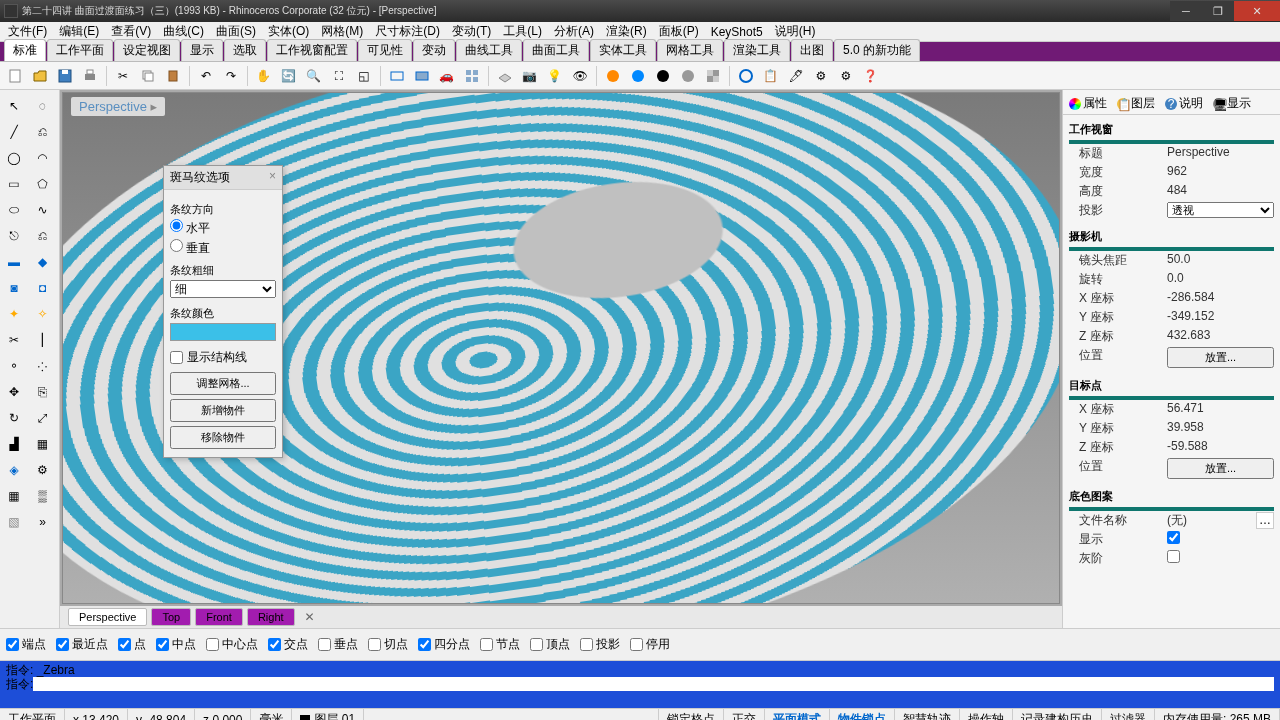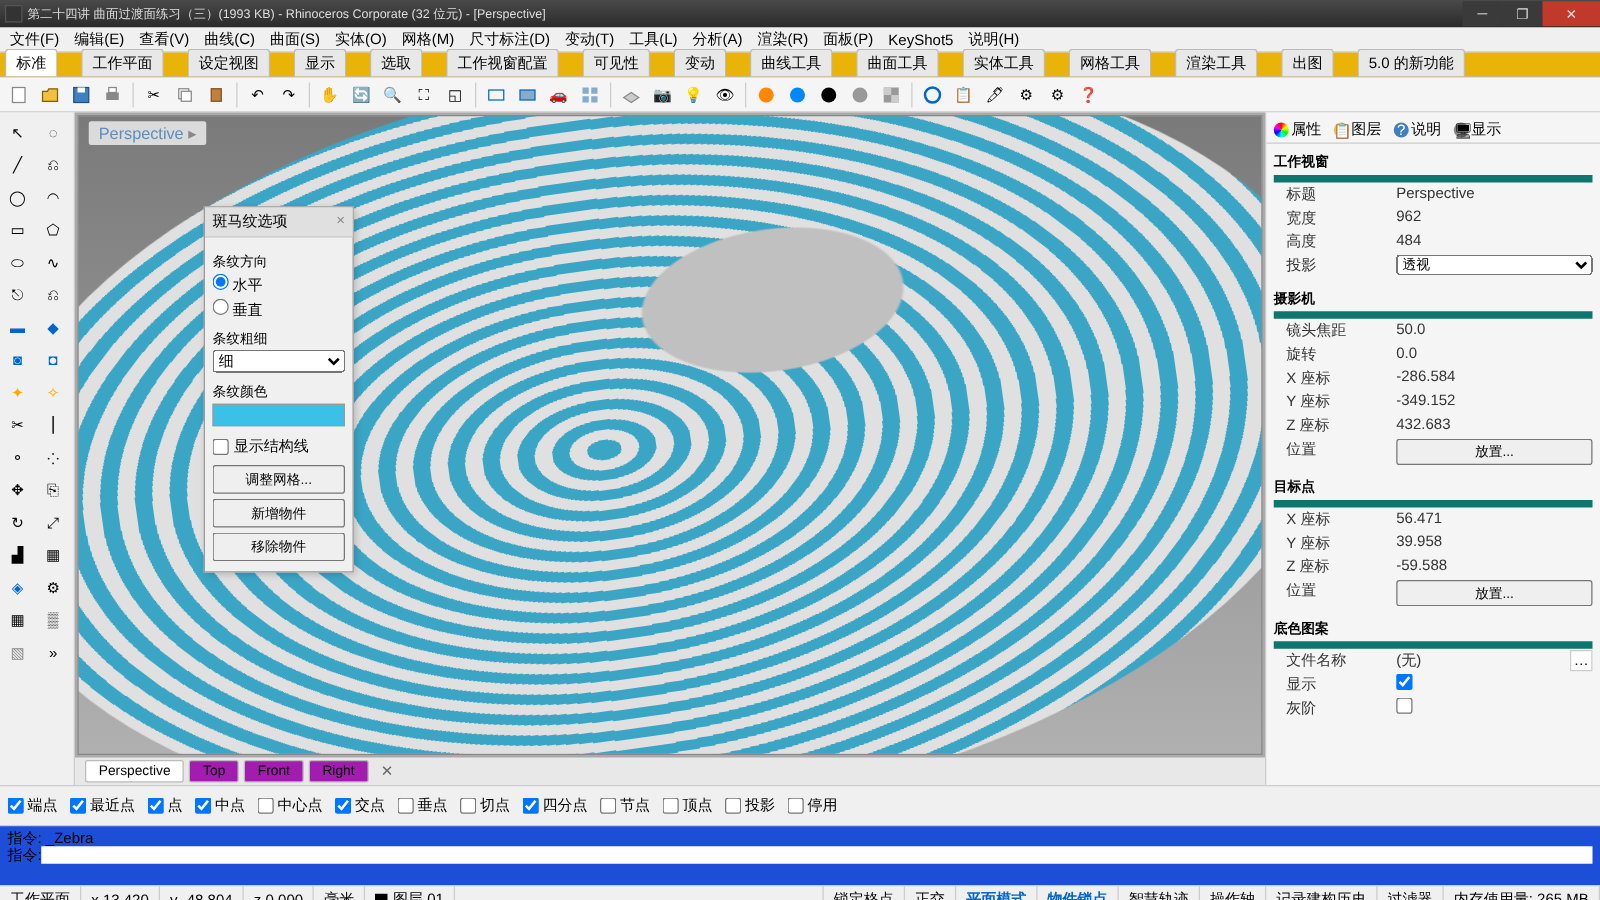--- a/index.html
+++ b/index.html
@@ -9,21 +9,21 @@
 .titlebar-icon { width: 14px; height: 14px; margin-right: 4px; background: #333; border: 1px solid #555; }
 .titlebar-text { flex: 1; font-size: 10px; }
 .window-controls { display: flex; }
 .win-btn { width: 32px; height: 20px; display: flex; align-items: center; justify-content: center; color: #ddd; font-size: 11px; }
 .win-btn.close { background: #c0392b; width: 46px; }
 .win-btn:not(.close) { background: #3a3a3a; }
 
 .menubar { background: #f0f0f0; height: 20px; display: flex; align-items: center; padding: 0 4px; gap: 4px; border-bottom: 1px solid #ccc; }
 .menu-item { padding: 1px 4px; cursor: default; }
 
-.tabbar { background: #eab308; height: 20px; display: flex; align-items: flex-end; padding-left: 4px; gap: 19px; border-bottom: 1px solid #bbb; }
+.tabbar { background: #701a75; height: 20px; display: flex; align-items: flex-end; padding-left: 4px; gap: 1px; border-bottom: 1px solid #bbb; }
 .tab { background: #fff; padding: 2px 8px; border: 1px solid #bbb; border-bottom: none; border-radius: 3px 3px 0 0; }
 .tab.inactive { background: #e8e8e8; }
 
 .toolbar { background: #f5f5f5; height: 28px; display: flex; align-items: center; padding: 0 4px; gap: 3px; border-bottom: 1px solid #ccc; }
 .tool-btn { width: 22px; height: 22px; border: 1px solid transparent; display: flex; align-items: center; justify-content: center; border-radius: 2px; }
 .tool-sep { width: 1px; height: 20px; background: #ccc; margin: 0 2px; }
 
 .main-layout { display: flex; height: 538px; }
 .left-toolbox { width: 60px; background: #f0f0f0; border-right: 1px solid #ccc; padding: 4px 2px; display: grid; grid-template-columns: 1fr 1fr; gap: 2px; align-content: start; }
 .tb-btn { width: 24px; height: 24px; border: 1px solid transparent; display: flex; align-items: center; justify-content: center; }
@@ -47,27 +47,27 @@
 .zebra-dialog { position: absolute; top: 72px; left: 100px; width: 120px; background: #f0f0f0; border: 1px solid #999; box-shadow: 2px 2px 6px rgba(0,0,0,0.2); }
 .zebra-title { background: #e0e0e0; padding: 3px 6px; display: flex; justify-content: space-between; border-bottom: 1px solid #ccc; font-size: 11px; }
 .zebra-body { padding: 6px; }
 .zebra-body label { display: block; margin: 2px 0; font-size: 11px; }
 .zebra-body .section-label { margin-top: 6px; font-size: 11px; }
 .zebra-body select { width: 100%; margin: 2px 0; }
 .zebra-body .color-swatch { width: 100%; height: 18px; background: #3bc0e8; border: 1px solid #999; margin: 2px 0 8px 0; }
 .zebra-body button { width: 100%; margin: 2px 0; padding: 2px; font-size: 11px; }
 .zebra-body .chk { display: flex; align-items: center; gap: 4px; margin: 4px 0; }
 
-.right-panel { width: 268px; background: #f5f5f5; border-left: 1px solid #ccc; display: flex; flex-direction: column; }
+.right-panel { width: 218px; background: #f5f5f5; border-left: 1px solid #ccc; display: flex; flex-direction: column; }
 .panel-tabs { display: flex; border-bottom: 1px solid #ccc; padding: 3px 4px 0 4px; gap: 6px; }
 .panel-tab { padding: 2px 2px; display: flex; align-items: center; gap: 2px; font-size: 11px; }
 .panel-tab .p-icon { width: 12px; height: 12px; border-radius: 50%; }
 .panel-body { padding: 4px 6px; overflow: auto; flex: 1; }
 .prop-group { margin-bottom: 6px; }
-.prop-header { font-weight: bold; font-size: 11px; padding: 3px 0; border-bottom: 6px solid #0f766e; }
+.prop-header { font-weight: bold; font-size: 11px; padding: 3px 0; border-bottom: 4px solid #0f766e; }
 .prop-row { display: flex; padding: 1px 0 1px 10px; font-size: 11px; }
 .prop-label { width: 88px; color: #333; }
 .prop-value { flex: 1; color: #333; }
 .prop-value select { width: 100%; font-size: 11px; }
 .prop-value input[type=checkbox] { }
 .prop-btn { width: 100%; padding: 1px; font-size: 11px; }
 .prop-more { width: 18px; text-align: center; border: 1px solid #ccc; background: #fff; cursor: default; margin-left: 4px; }
 
 .osnap-bar { height: 32px; background: #f0f0f0; border-top: 1px solid #ccc; display: flex; align-items: center; padding: 0 6px; gap: 10px; }
 .osnap-item { display: flex; align-items: center; gap: 3px; font-size: 11px; }

